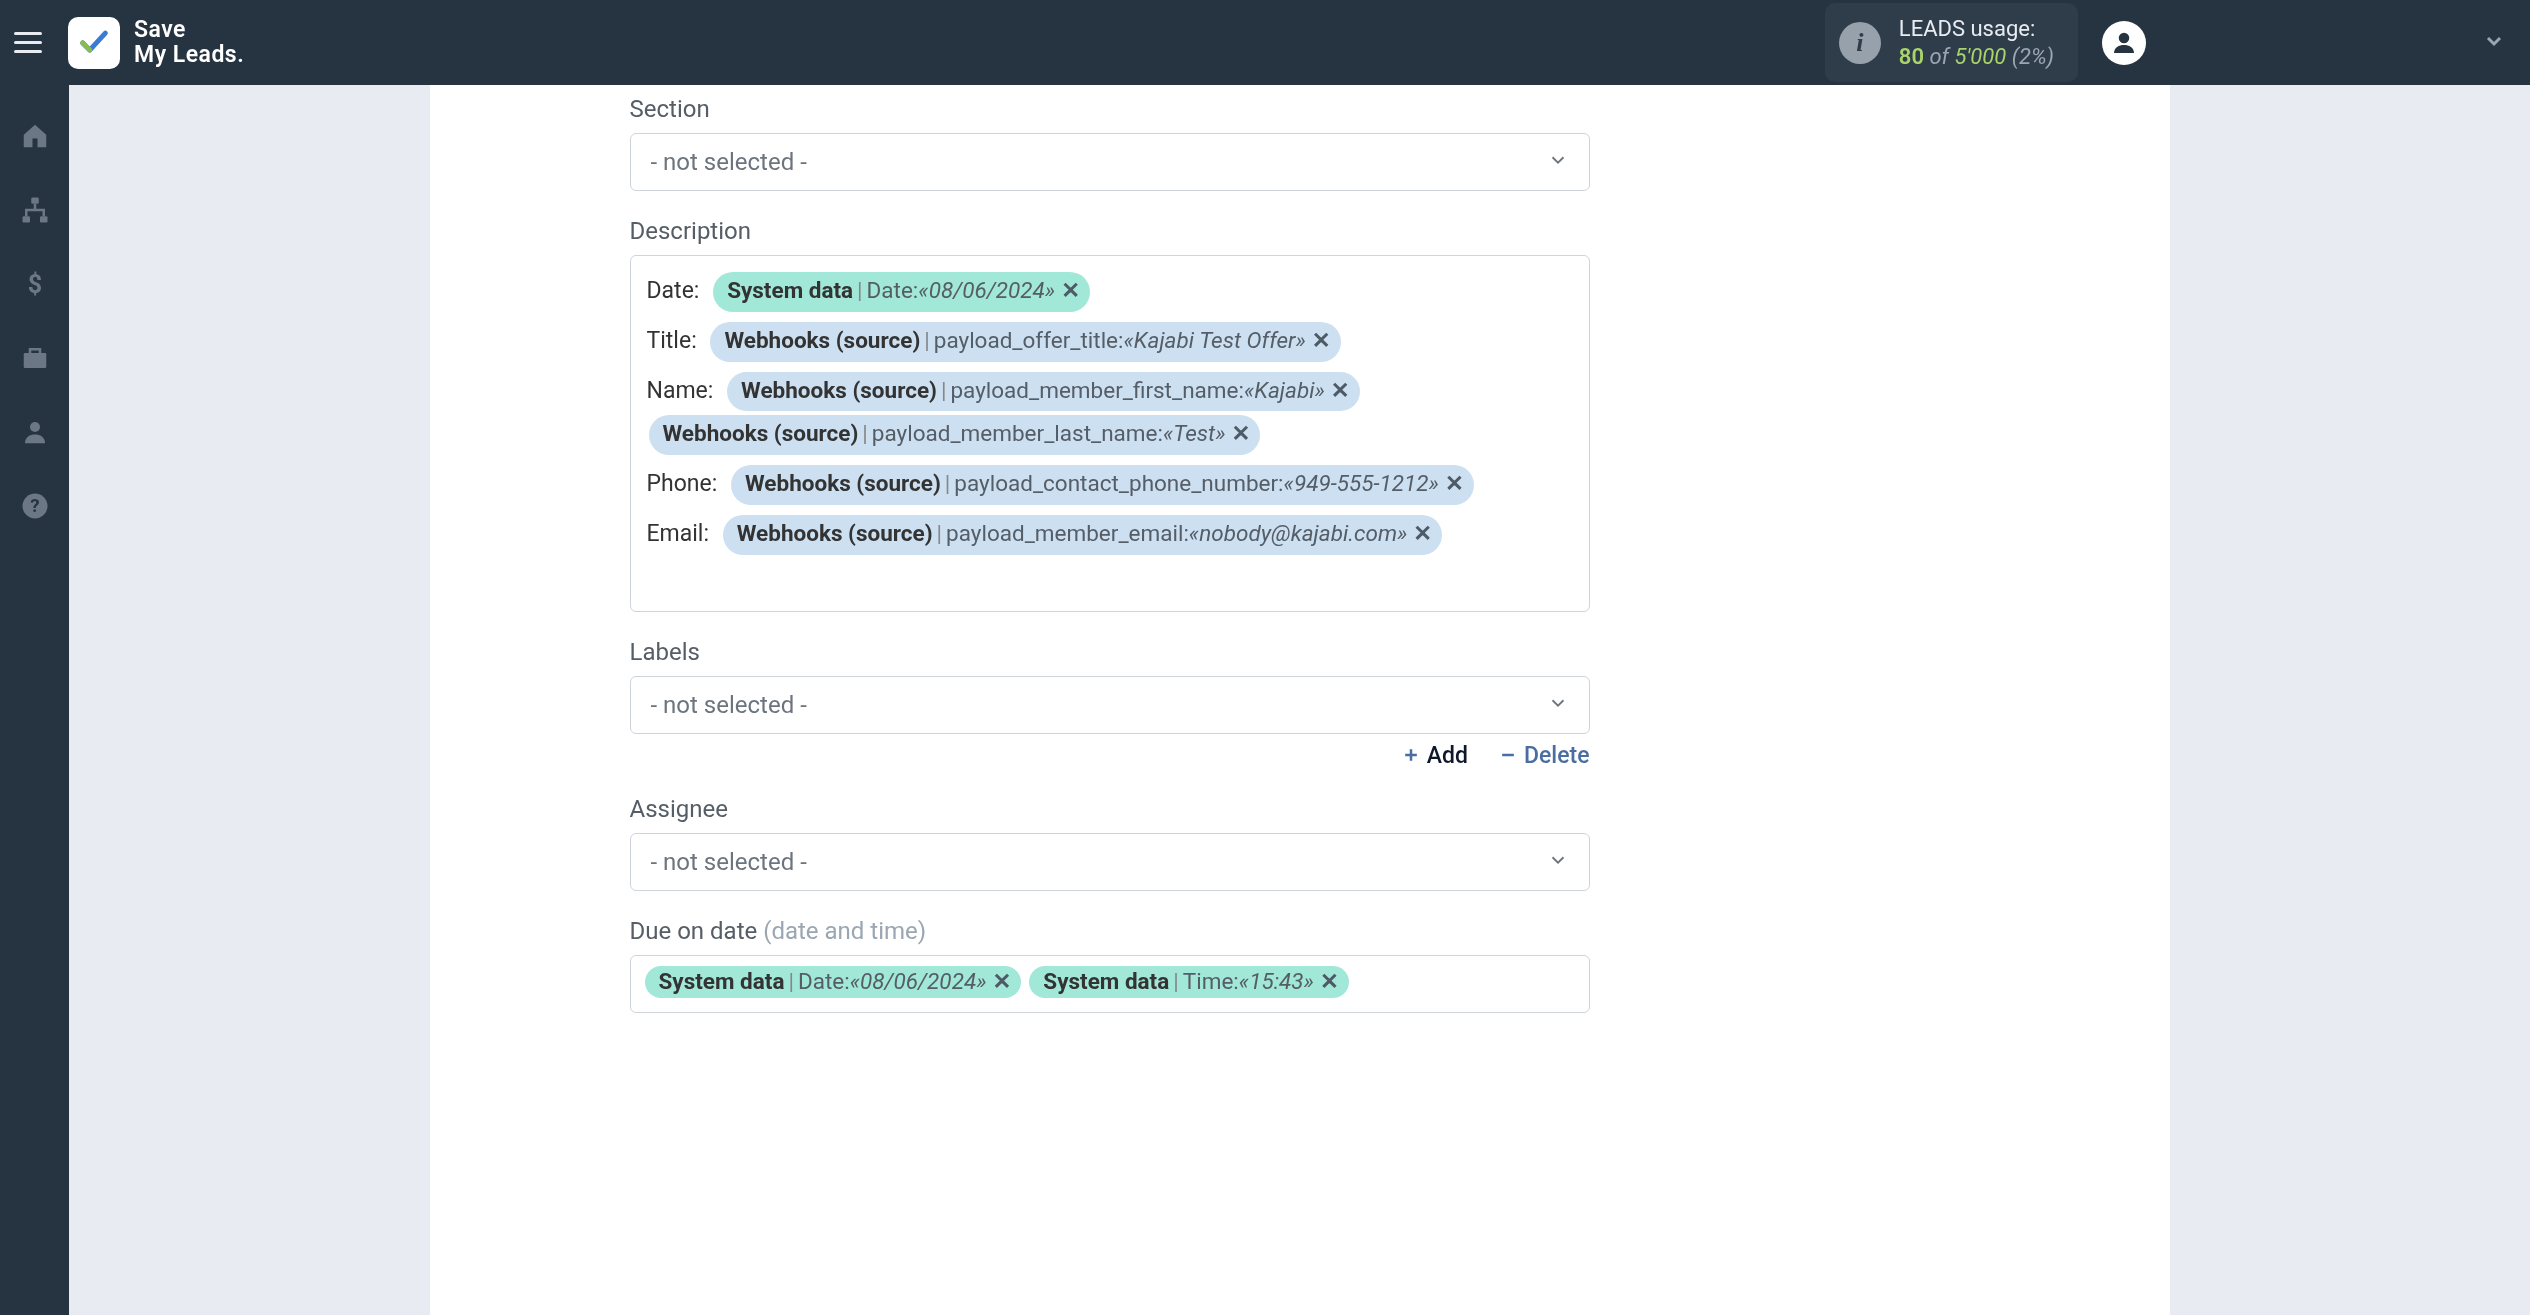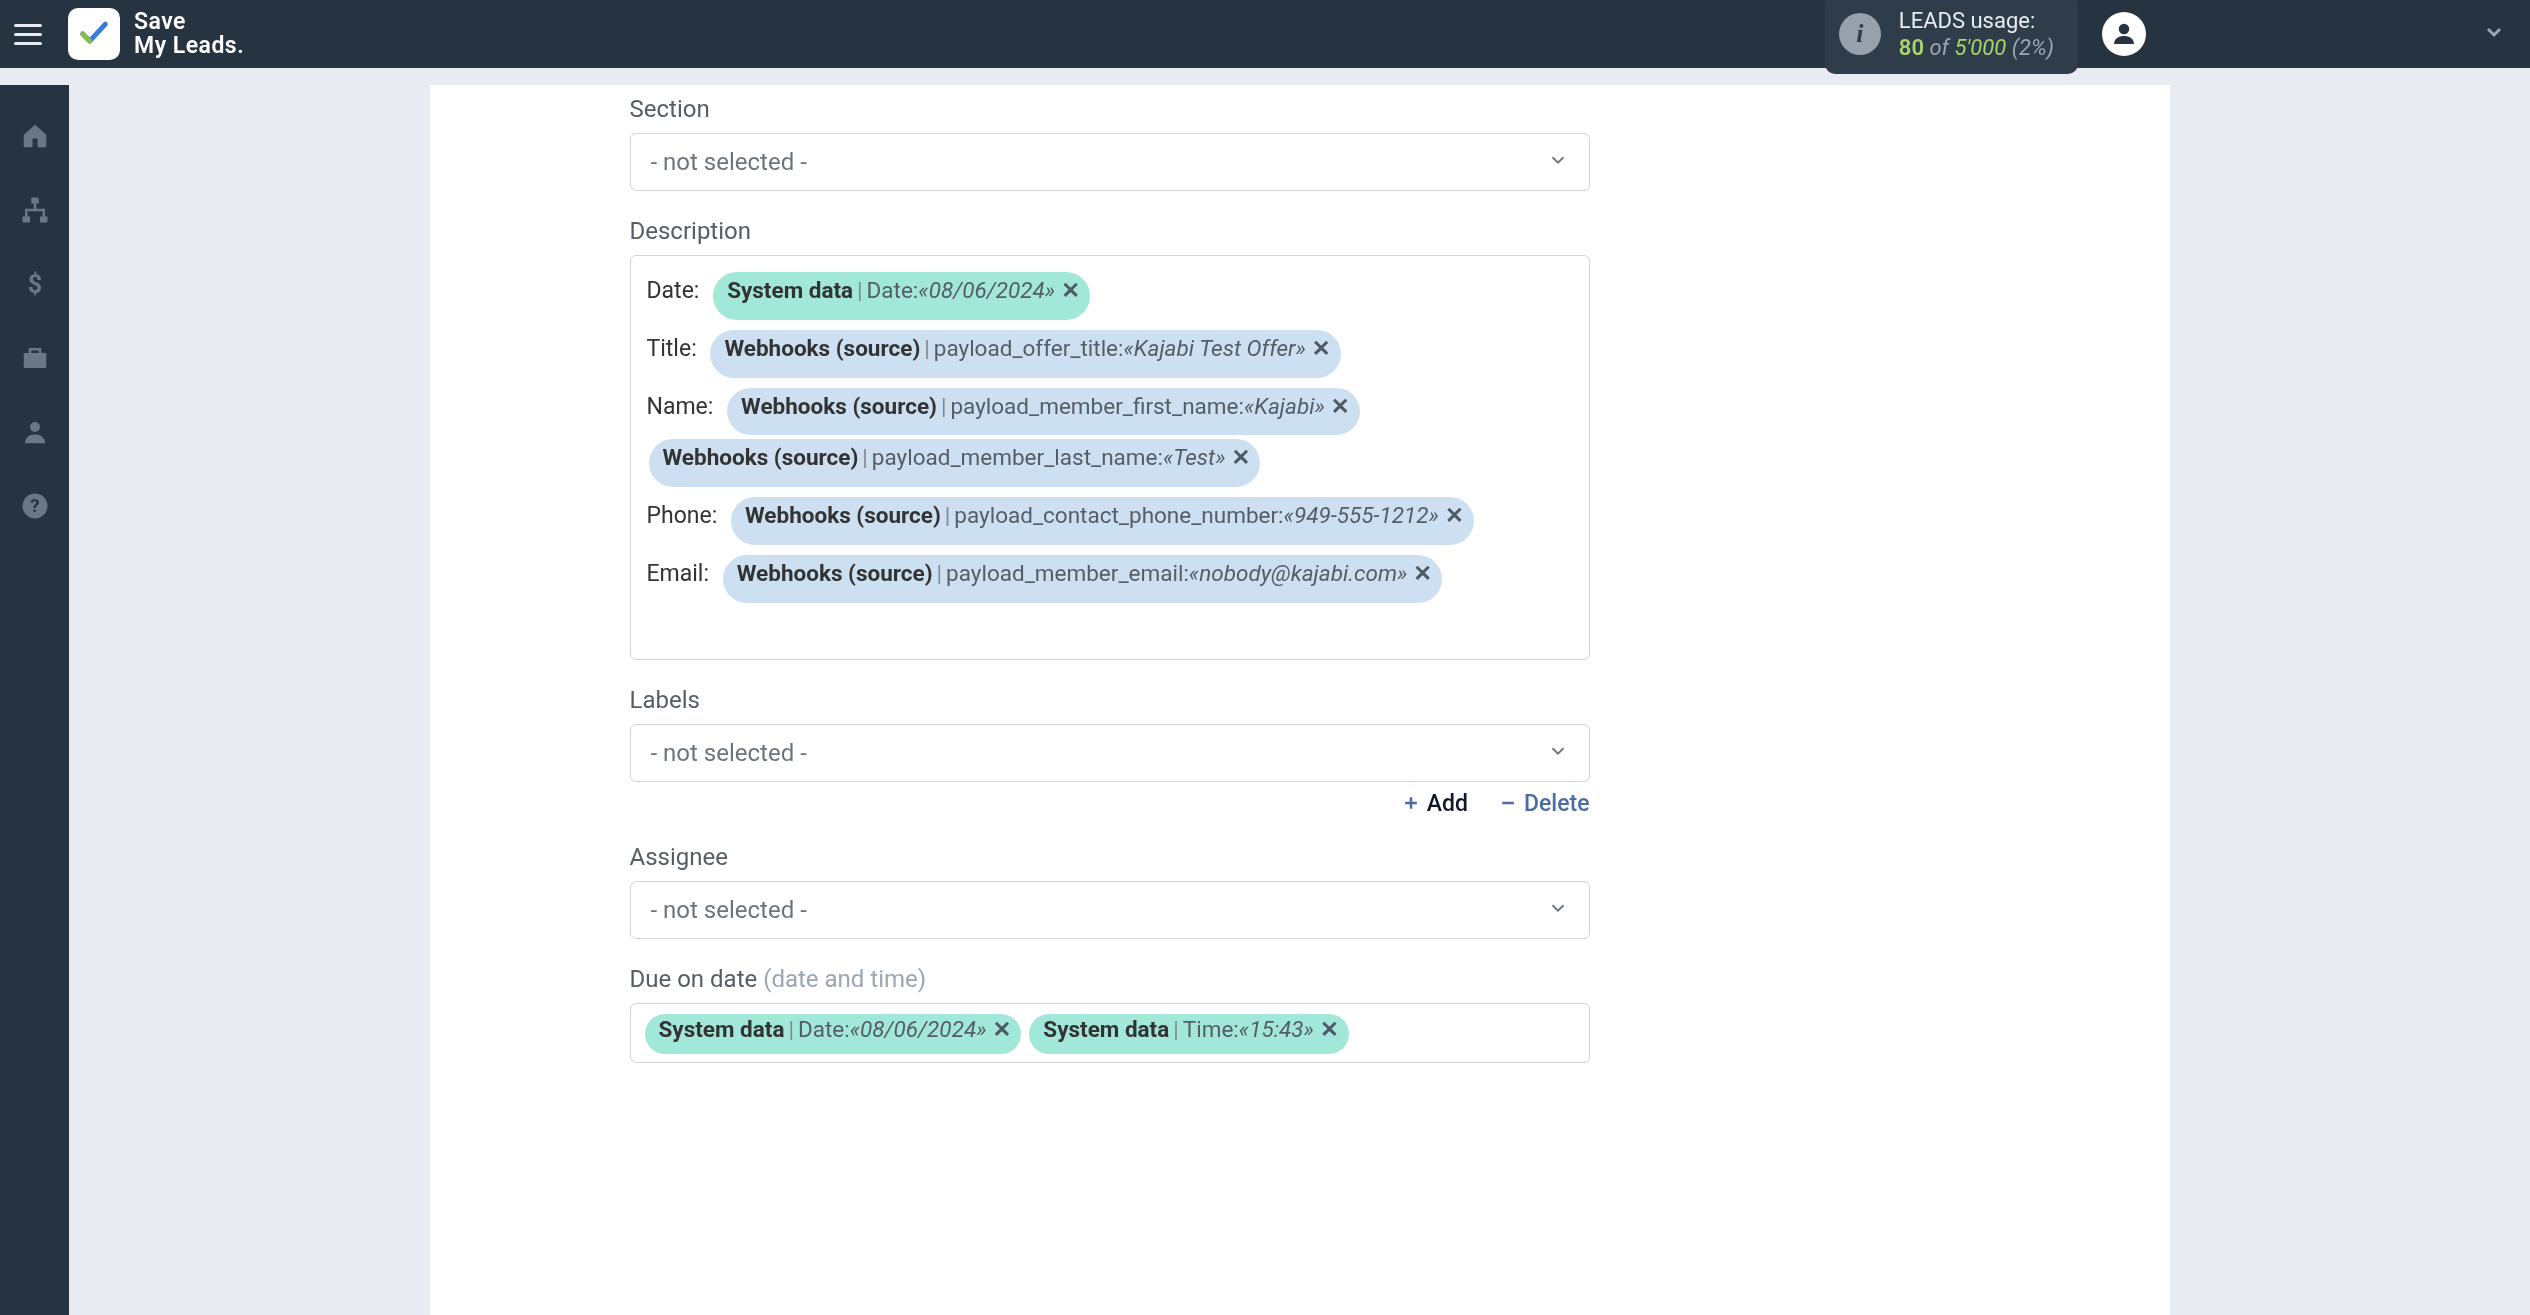--- a/index.html
+++ b/index.html
@@ -1,19 +1,19 @@
 <!DOCTYPE html>
 <html><head>
 <meta charset="utf-8">
 <style>
 * { margin: 0; padding: 0; box-sizing: border-box; font-family: -apple-system, BlinkMacSystemFont, "Segoe UI", Roboto, Arial, sans-serif; }
 body { background: #e8ecf2; width: 2530px; height: 1315px; overflow: hidden; }
 
 
-.top-header { background: #263340; height: 68px; display: flex; align-items: center; padding: 0 24px 0 14px; color: #fff; position: relative; }
+.top-header { background: #263340; height: 85px; display: flex; align-items: center; padding: 0 24px 0 14px; color: #fff; position: relative; }
 .hamburger { width: 36px; height: 36px; display: flex; flex-direction: column; justify-content: center; gap: 6px; cursor: pointer; margin-right: 18px; }
 .hamburger span { height: 3px; background: #e8ecf2; border-radius: 2px; width: 28px; }
 .logo-box { width: 52px; height: 52px; background: #fff; border-radius: 10px; display: flex; align-items: center; justify-content: center; margin-right: 14px; }
 .logo-box svg { width: 34px; height: 34px; }
 .brand-text { font-size: 23px; font-weight: 600; line-height: 1.05; letter-spacing: 0.5px; }
 .brand-text .line2 { display: block; }
 .header-right { margin-left: auto; display: flex; align-items: center; }
 .usage-pill { background: #2f3d4a; border-radius: 10px; display: flex; align-items: center; padding: 12px 24px 12px 14px; margin-right: 24px; }
 .usage-info-icon { width: 42px; height: 42px; border-radius: 50%; background: #96a1ab; display: flex; align-items: center; justify-content: center; margin-right: 18px; color: #2f3d4a; font-family: Georgia, serif; font-style: italic; font-weight: bold; font-size: 26px; }
 .usage-text { font-size: 22px; line-height: 1.25; color: #e8ecf2; }
@@ -46,21 +46,21 @@
 .form-label .hint { color: #9aa6b2; font-weight: 400; }
 .select-box { border: 1px solid #cfd4da; border-radius: 6px; height: 58px; display: flex; align-items: center; padding: 0 20px; cursor: pointer; position: relative; background: #fff; }
 .select-box .value { font-size: 24px; color: #333; }
 .select-box .placeholder { color: #6c757d; }
 .select-box .chev { position: absolute; right: 20px; }
 .select-box .chev svg { width: 22px; height: 22px; stroke: #6c757d; stroke-width: 2; fill: none; }
 
 .desc-box { border: 1px solid #cfd4da; border-radius: 6px; padding: 14px 16px 48px; min-height: 280px; }
 .desc-row { font-size: 23px; color: #333; margin-bottom: 6px; line-height: 1.5; display: block; }
 .desc-row .row-label { color: #333; margin-right: 6px; }
-.tag { display: inline-flex; align-items: center; border-radius: 999px; padding: 2px 10px 12px 14px; font-size: 22.5px; margin: 2px 2px; white-space: nowrap; }
+.tag { display: inline-flex; align-items: center; border-radius: 999px; padding: 2px 10px 4px 14px; font-size: 22.5px; margin: 2px 2px; white-space: nowrap; }
 .tag.system { background: #a2e8d9; }
 .tag.webhook { background: #cde0f1; }
 .tag .src { font-weight: 700; color: #333; }
 .tag .pipe { color: #888; margin: 0 4px; }
 .tag .lbl { color: #555d66; }
 .tag .val { font-style: italic; color: #555d66; }
 .tag .x { margin-left: 6px; cursor: pointer; color: #4e5a66; font-weight: 600; }
 
 .tag-row-box { border: 1px solid #cfd4da; border-radius: 6px; padding: 8px 12px 6px; min-height: 58px; }
 

